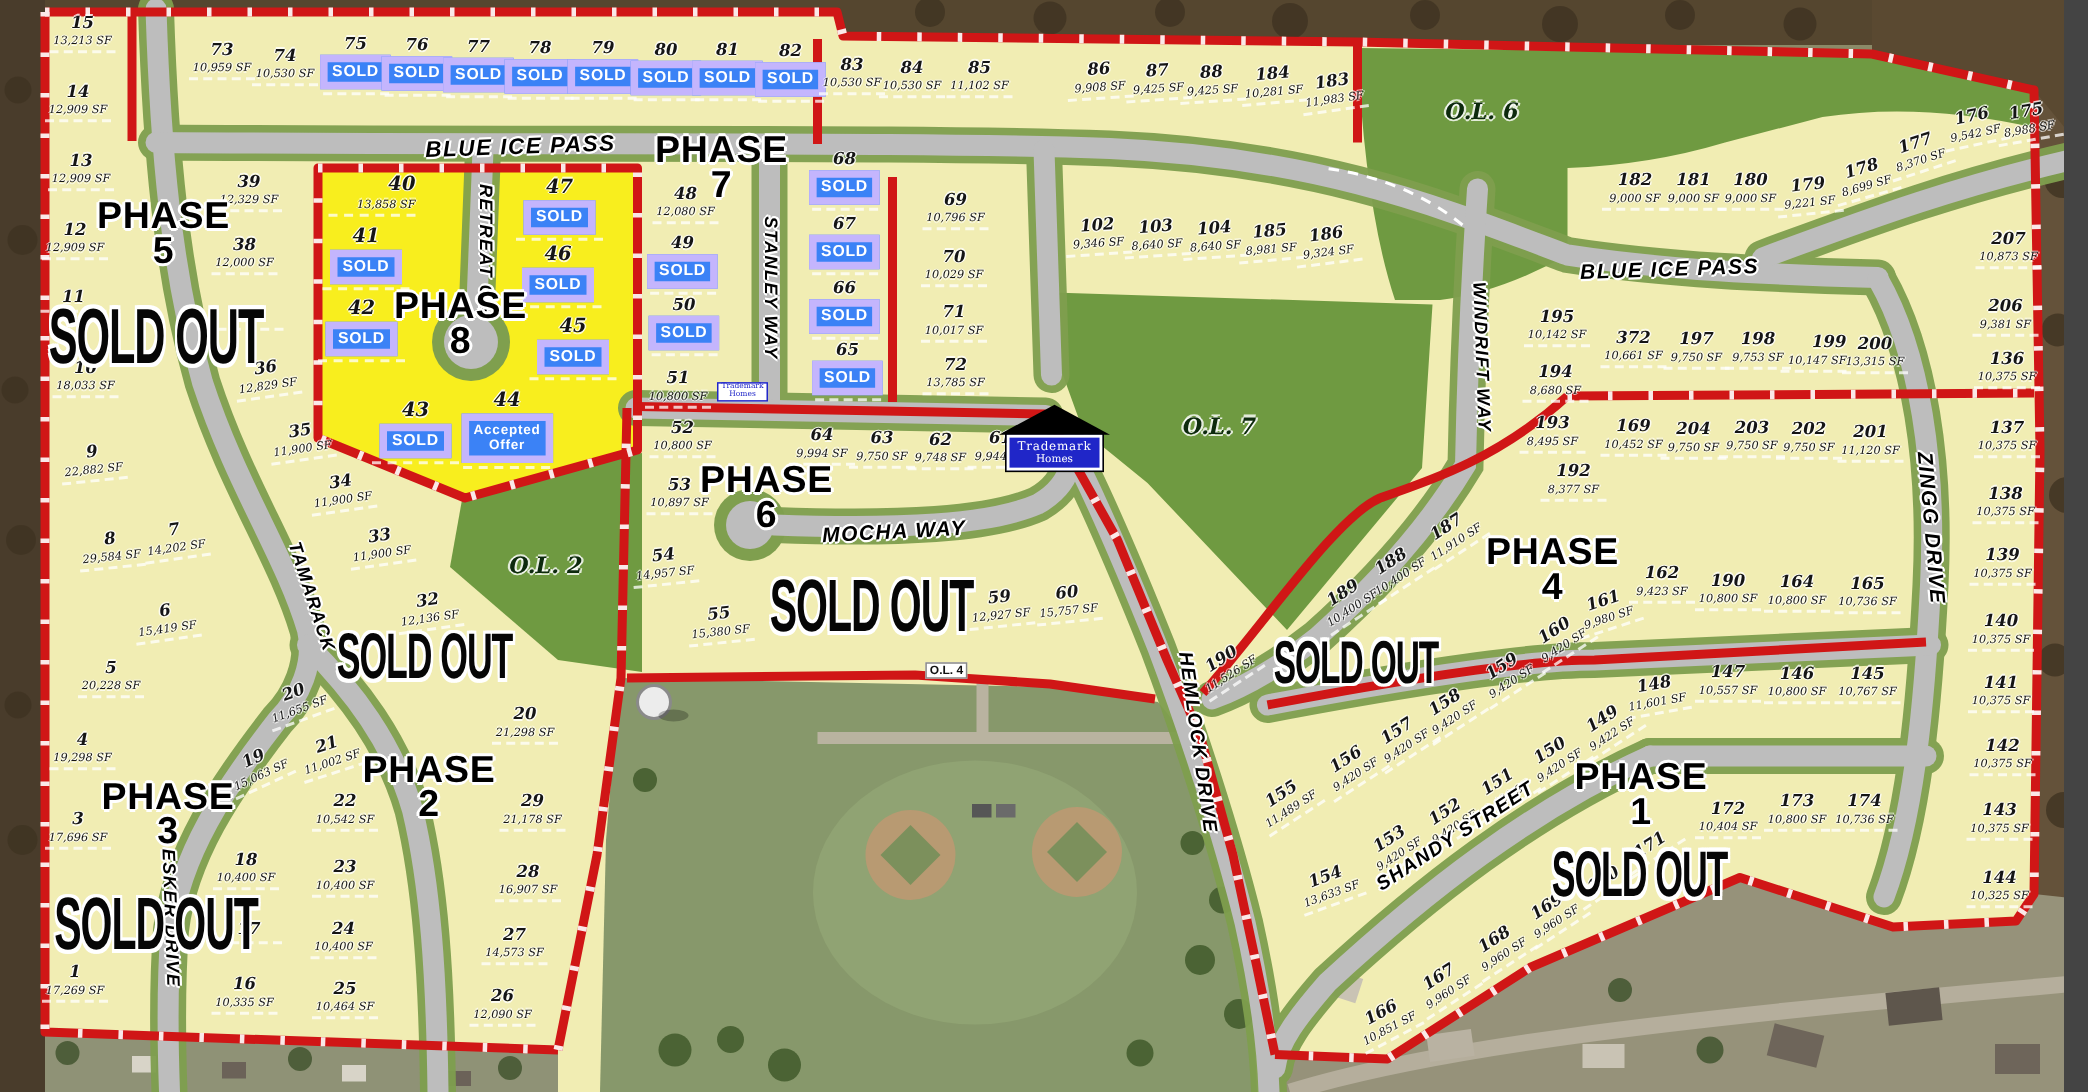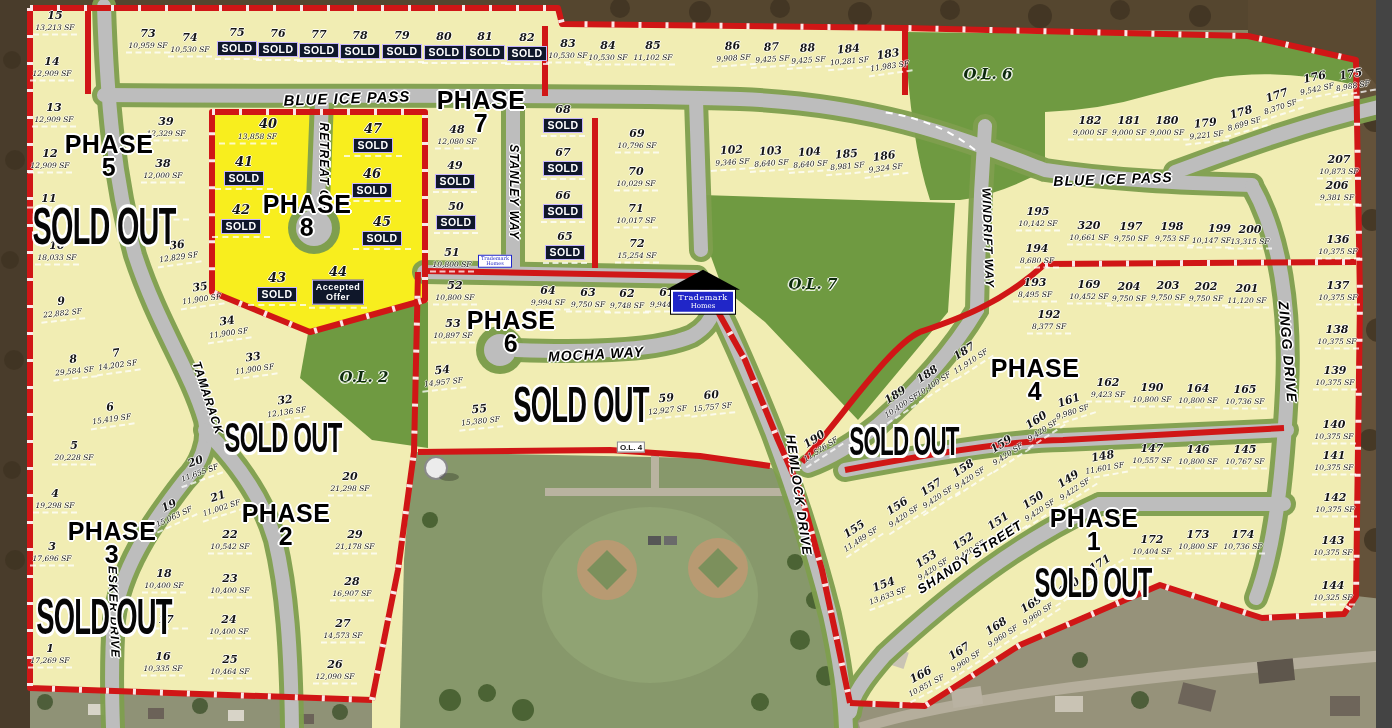--- a/index.html
+++ b/index.html
@@ -13,22 +13,22 @@
   #layer-phases{z-index:5;}
   #layer-soldout{z-index:6;}
   .lot{position:absolute;transform:translate(-50%,-50%);text-align:center;color:#151515;line-height:1;}
   .lot .num{display:block;font:italic 700 11px "DejaVu Serif",serif;
     text-shadow:1px 0 #ffffffcc,-1px 0 #ffffffcc,0 1px #ffffffcc,0 -1px #ffffffcc;}
   .lot .sf{display:block;font:italic 400 7.5px "DejaVu Serif",serif;margin-top:1px;
     text-shadow:1px 0 #ffffffbb,-1px 0 #ffffffbb,0 1px #ffffffbb,0 -1px #ffffffbb;}
   .lot::after{content:"";display:block;width:44px;border-bottom:2px dashed rgba(255,255,255,.75);margin:2px auto 0;}
   .lot.p8 .num{font-size:13px;}
   .lot.p8::after{width:58px;}
-  .badge{display:inline-block;background:#0f172a;color:#fff;font:700 10.5px "Liberation Sans",sans-serif;
-    padding:0 3px 1px;margin-top:1px;border:1px solid #c4b5fd;letter-spacing:.5px;}
+  .badge{display:inline-block;background:#3b82f6;color:#fff;font:700 10.5px "Liberation Sans",sans-serif;
+    padding:0 3px 1px;margin-top:1px;border:5px solid #c4b5fd;letter-spacing:.5px;}
   .badge.accept{font-size:9px;line-height:1.15;padding:1px 3px;}
   .soldout{position:absolute;white-space:nowrap;font-weight:700;color:#060606;letter-spacing:-1px;
     transform:translate(-50%,-50%) scale(.72,1.3);
     text-shadow:2px 0 #fff,-2px 0 #fff,0 2px #fff,0 -2px #fff,2px 2px #fff,-2px -2px #fff,2px -2px #fff,-2px 2px #fff;}
   .phase{position:absolute;transform:translate(-50%,-50%);text-align:center;font-weight:800;font-size:25px;
     line-height:.92;color:#000;letter-spacing:.5px;
     text-shadow:2px 0 #fff,-2px 0 #fff,0 2px #fff,0 -2px #fff,1px 1px #fff,-1px -1px #fff,1px -1px #fff,-1px 1px #fff;}
   .street{position:absolute;white-space:nowrap;font-weight:800;font-style:italic;color:#000;
     text-shadow:1.5px 0 #fff,-1.5px 0 #fff,0 1.5px #fff,0 -1.5px #fff,1px 1px #fff,-1px -1px #fff;letter-spacing:1px;}
   .ol{position:absolute;transform:translate(-50%,-50%);font:italic 800 15px "DejaVu Serif",serif;color:#0d2a0d;
@@ -421,21 +421,21 @@
       <div class="lot" style="left: 636px; top: 178px;">
         <span class="num">70</span>
         <span class="sf">10,029 SF</span>
       </div>
       <div class="lot" style="left: 636px; top: 215px;">
         <span class="num">71</span>
         <span class="sf">10,017 SF</span>
       </div>
       <div class="lot" style="left: 637px; top: 250px;">
         <span class="num">72</span>
-        <span class="sf">15,254 SF</span>
+        <span class="sf">13,785 SF</span>
       </div>
       <div class="lot" style="left: 455px; top: 292px;">
         <span class="num">52</span>
         <span class="sf">10,800 SF</span>
       </div>
       <div class="lot" style="left: 453px; top: 330px;">
         <span class="num">53</span>
         <span class="sf">10,897 SF</span>
       </div>
       <div class="lot" style="left: 443px; top: 377px; transform: translate(-50%, -50%) rotate(-6deg);">
@@ -519,30 +519,30 @@
         <span class="sf">9,542 SF</span>
       </div>
       <div class="lot" style="left: 1352px; top: 81px; transform: translate(-50%, -50%) rotate(-10deg);">
         <span class="num">175</span>
         <span class="sf">8,988 SF</span>
       </div>
       <div class="lot" style="left: 1339px; top: 166px;">
         <span class="num">207</span>
         <span class="sf">10,873 SF</span>
       </div>
-      <div class="lot" style="left: 1337px; top: 192px; text-align: center;">
+      <div class="lot" style="left: 1337px; top: 211px; text-align: center;">
         <span class="num">206</span>
         <span class="sf">9,381 SF</span>
       </div>
       <div class="lot" style="left: 1038px; top: 218px;">
         <span class="num">195</span>
         <span class="sf">10,142 SF</span>
       </div>
       <div class="lot" style="left: 1089px; top: 232px;">
-        <span class="num">320</span>
+        <span class="num">372</span>
         <span class="sf">10,661 SF</span>
       </div>
       <div class="lot" style="left: 1131px; top: 233px;">
         <span class="num">197</span>
         <span class="sf">9,750 SF</span>
       </div>
       <div class="lot" style="left: 1172px; top: 233px;">
         <span class="num">198</span>
         <span class="sf">9,753 SF</span>
       </div>
@@ -595,21 +595,21 @@
         <span class="sf">10,375 SF</span>
       </div>
       <div class="lot" style="left: 1337px; top: 336px;">
         <span class="num">138</span>
         <span class="sf">10,375 SF</span>
       </div>
       <div class="lot" style="left: 1335px; top: 377px;">
         <span class="num">139</span>
         <span class="sf">10,375 SF</span>
       </div>
-      <div class="lot" style="left: 1334px; top: 421px; margin-top: 10px;">
+      <div class="lot" style="left: 1334px; top: 421px;">
         <span class="num">140</span>
         <span class="sf">10,375 SF</span>
       </div>
       <div class="lot" style="left: 1334px; top: 462px;">
         <span class="num">141</span>
         <span class="sf">10,375 SF</span>
       </div>
       <div class="lot" style="left: 1335px; top: 504px;">
         <span class="num">142</span>
         <span class="sf">10,375 SF</span>

